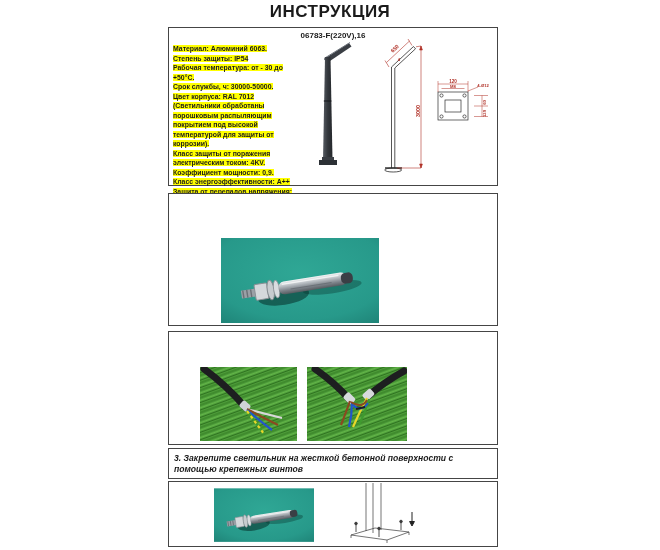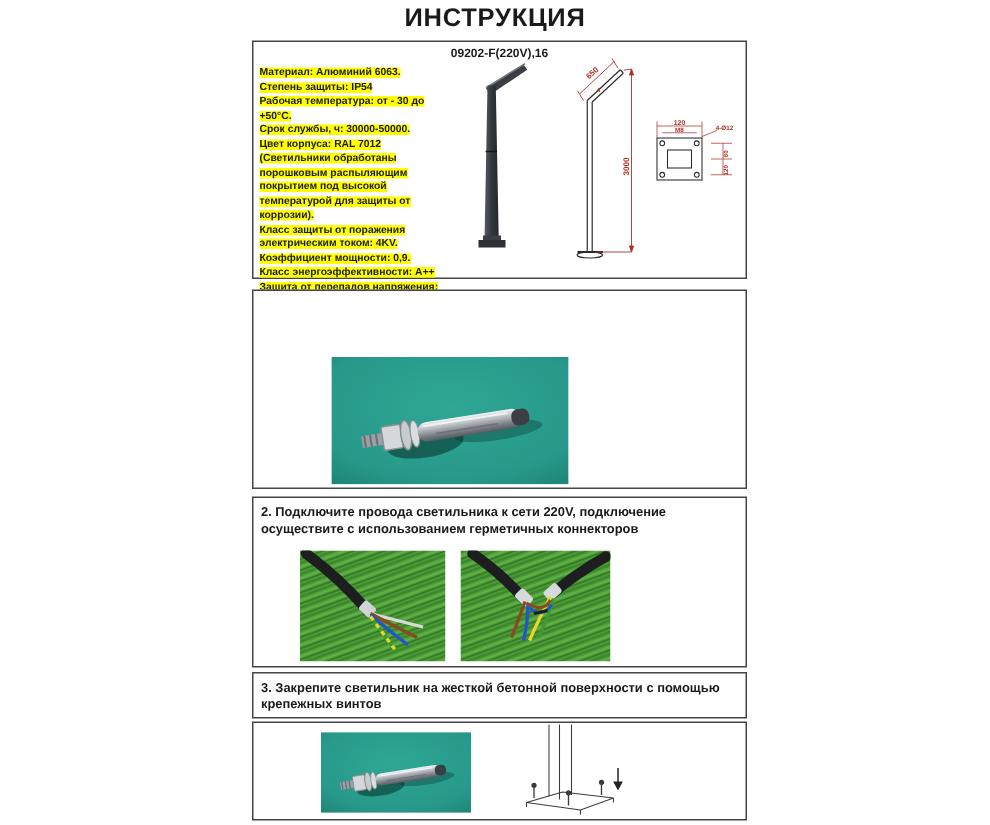--- a/index.html
+++ b/index.html
@@ -11,34 +11,34 @@
   .spec-box{top:27px;height:157px;}
   .code-header{position:absolute;top:3px;left:0;width:100%;text-align:center;
                font-size:8px;font-weight:700;}
   .spec-text{position:absolute;top:16px;left:4px;width:122px;font-size:6.9px;line-height:1.38;
              font-weight:700;white-space:pre-line;}
   .spec-text .hl{background:#ffff00;}
   .step-box .step-text{padding:4px 6px 0 5px;font-size:8.6px;line-height:1.3;font-weight:700;
                        white-space:pre-line;}
   .step1{top:193px;height:131px;}
   .step2{top:331px;height:112px;}
-  .step3{top:448px;height:29px;}
+  .step3{top:448px;height:29px;font-style:italic;}
   .step3img{top:481px;height:64px;}
   .abs{position:absolute;}
   svg{display:block;}
 </style>
 </head>
 <body>
 
 <div class="stage">
 
   <div class="page-title">ИНСТРУКЦИЯ</div>
 
   <div class="box spec-box">
-    <div class="code-header">09202-F(220V),16</div>
+    <div class="code-header">06783-F(220V),16</div>
     <div class="spec-text"><span class="hl">Материал: Алюминий 6063. Степень защиты: IP54
 Рабочая температура: от - 30 до +50°C.
  Срок службы, ч: 30000-50000.
 Цвет корпуса: RAL 7012 (Светильники обработаны порошковым распыляющим покрытием под высокой температурой для защиты от коррозии).
 Класс защиты от поражения электрическим током: 4KV.
 Коэффициент мощности: 0,9.
  Класс энергоэффективности: A++
 Защита от перепадов напряжения: 3KV.</span></div>
 
     <svg class="abs" style="left:142px;top:11px;" width="48" height="132" viewBox="0 0 48 132">
@@ -145,21 +145,20 @@
     </svg>
   </div>
 
   <div class="box step-box step1">
     <svg class="abs" style="left:51px;top:44px;" width="160" height="85" viewBox="0 0 160 86">
       <use href="#bolt"></use>
     </svg>
   </div>
 
   <div class="box step-box step2">
-    <div class="step-text">2. Подключите провода светильника к сети 220V, подключение осуществите с использованием герметичных коннекторов</div>
     <svg class="abs" style="left:31px;top:35px;" width="97" height="74" viewBox="0 0 97 74">
       <rect width="97" height="74" fill="url(#grass)"></rect>
       <path d="M4 2 Q 26 18 45 40" stroke="#1d1e20" stroke-width="7" fill="none" stroke-linecap="round"></path>
       <rect x="40" y="35" width="10" height="8" rx="2" transform="rotate(42 45 39)" fill="#cfd3d6"></rect>
       <path d="M47 42 Q 62 46 82 51" stroke="#d8d8d8" stroke-width="2.2" fill="none"></path>
       <path d="M47 42 Q 62 50 78 58" stroke="#8a4a20" stroke-width="2.2" fill="none"></path>
       <path d="M47 43 Q 60 54 72 63" stroke="#2255cc" stroke-width="2.2" fill="none"></path>
       <path d="M47 44 Q 56 56 64 67" stroke="#3f9a2f" stroke-width="2.2" fill="none"></path>
       <path d="M47 44 Q 56 56 64 67" stroke="#e8d72a" stroke-width="2.2" stroke-dasharray="3 3" fill="none"></path>
     </svg>

